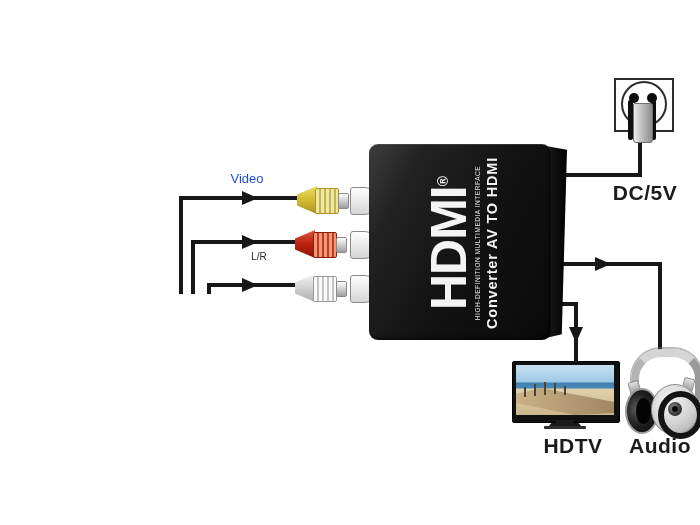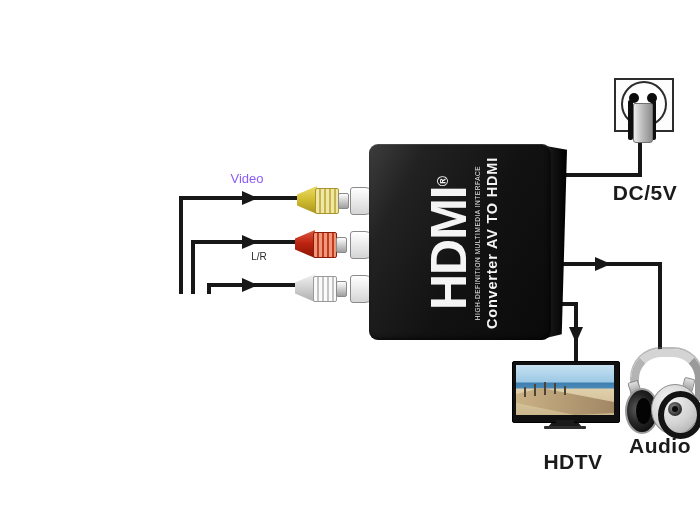--- a/index.html
+++ b/index.html
@@ -8,26 +8,26 @@
   .abs{position:absolute;}
 
   
   .line{position:absolute;background:#171717;}
   .arrow-right{position:absolute;width:0;height:0;
     border-top:7px solid transparent;border-bottom:7px solid transparent;border-left:16px solid #171717;}
   .arrow-down{position:absolute;width:0;height:0;
     border-left:7px solid transparent;border-right:7px solid transparent;border-top:16px solid #171717;}
 
   
-  .lbl{position:absolute;color:#8b5cf6;text-align:center;}
+  .lbl{position:absolute;color:#1d4ed8;text-align:center;}
   .lbl-video{left:212px;top:171px;width:70px;font-size:13px;}
   .lbl-lr{left:229px;top:251px;width:60px;font-size:10px;color:#2b2b2b;}
   .lbl-big{font-weight:bold;font-size:21px;color:#1b1b1b;letter-spacing:.5px;}
   .lbl-dc{left:599px;top:181px;width:92px;}
-  .lbl-hdtv{left:529px;top:434px;width:88px;margin-top:16px;}
+  .lbl-hdtv{left:529px;top:434px;width:88px;}
   .lbl-audio{left:618px;top:434px;width:84px;}
 
   
   .dvd{left:8px;top:294px;width:284px;height:40px;border-radius:3px;
     background:linear-gradient(180deg,#555 0%,#2e2e2e 12%,#1d1d1d 45%,#121212 80%,#050505 100%);
     box-shadow:0 2px 3px rgba(0,0,0,.25);}
   .dvd .logo{position:absolute;left:27px;top:8px;font-size:8px;font-weight:bold;color:#9a9a9a;font-style:italic;}
   .dvd .tray{position:absolute;left:72px;top:12px;width:94px;height:8px;background:#0a0a0a;
     border:1px solid #3f3f3f;border-radius:4px;}
   .dvd .usb{position:absolute;left:172px;top:11px;width:9px;height:8px;border-radius:2px;

